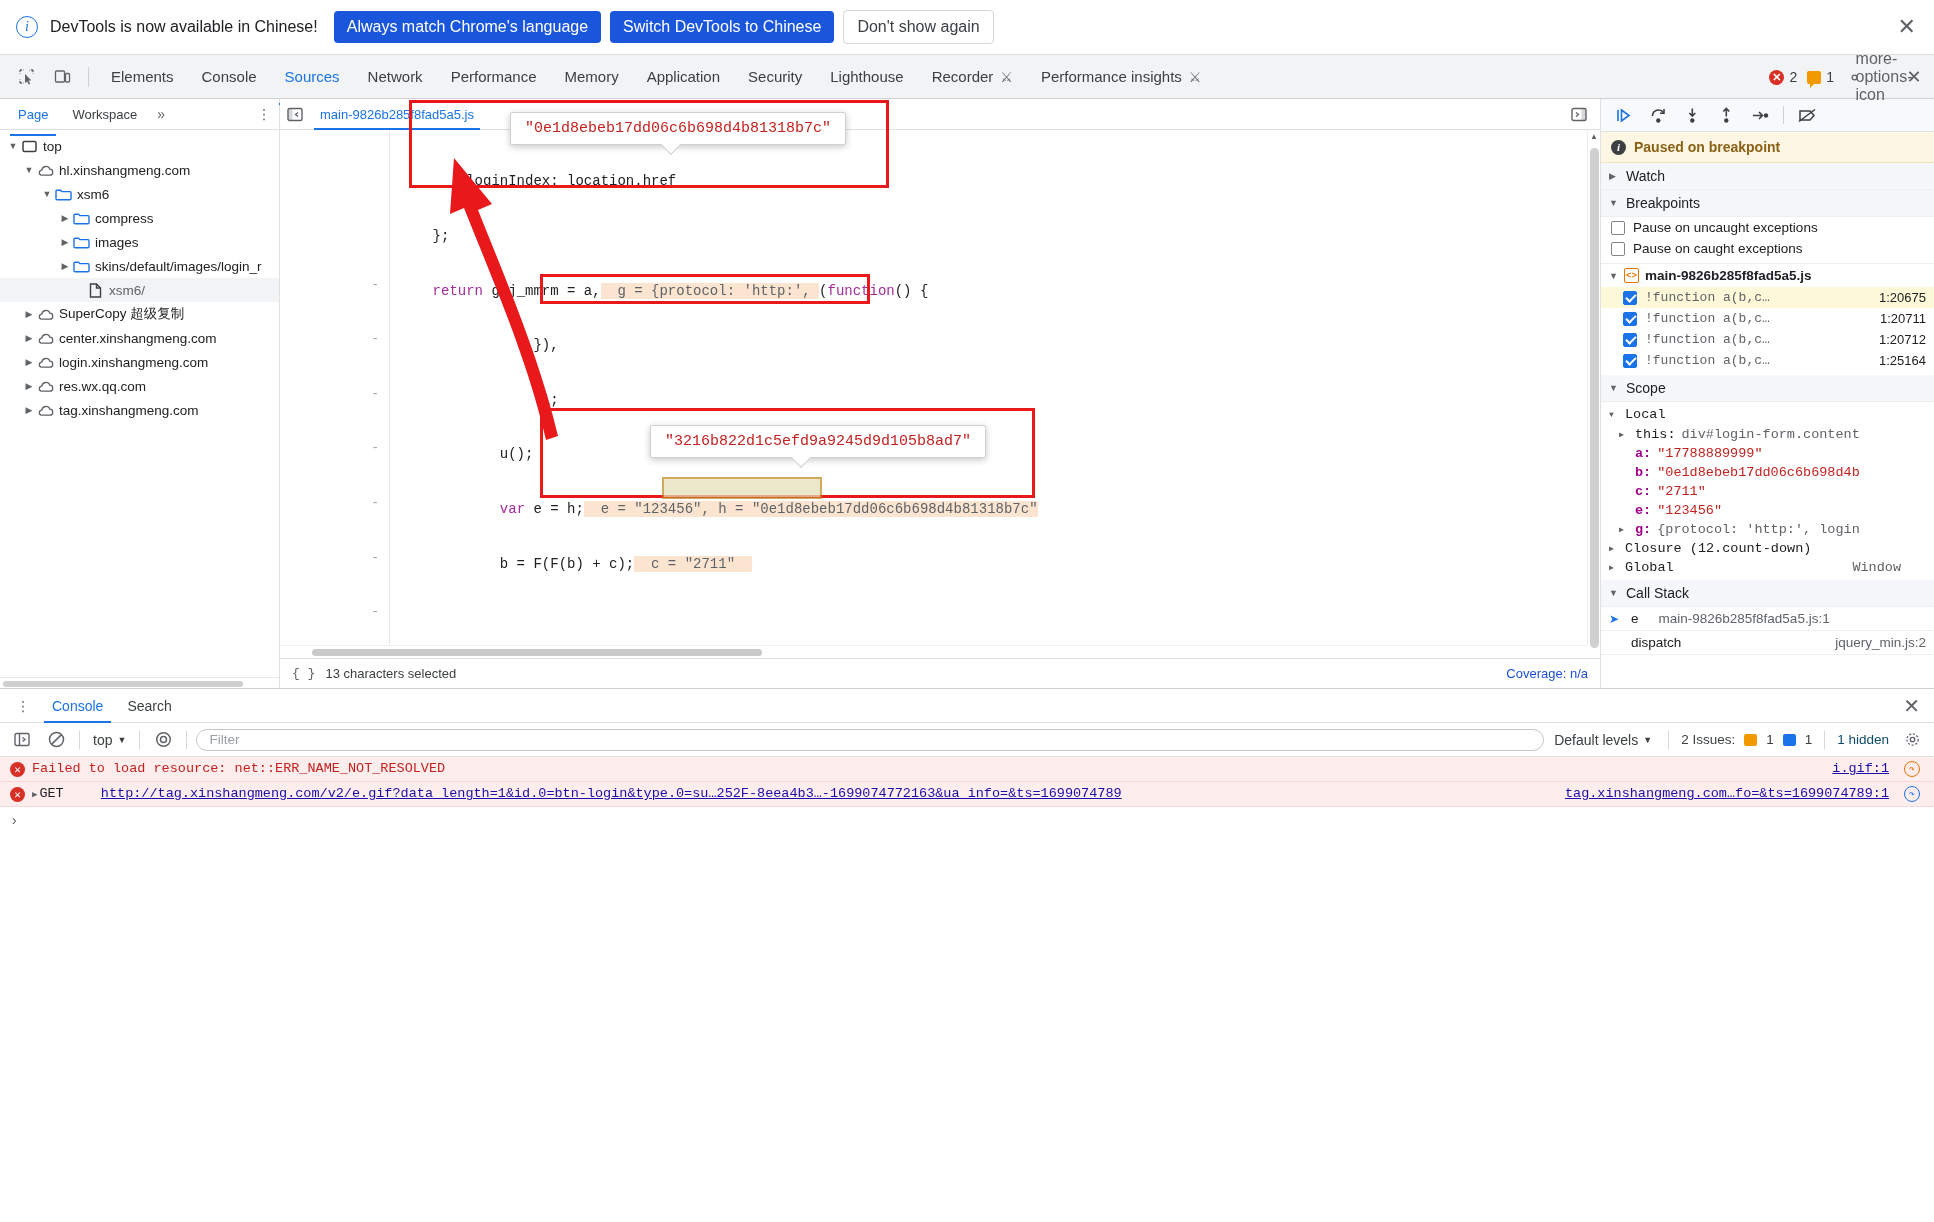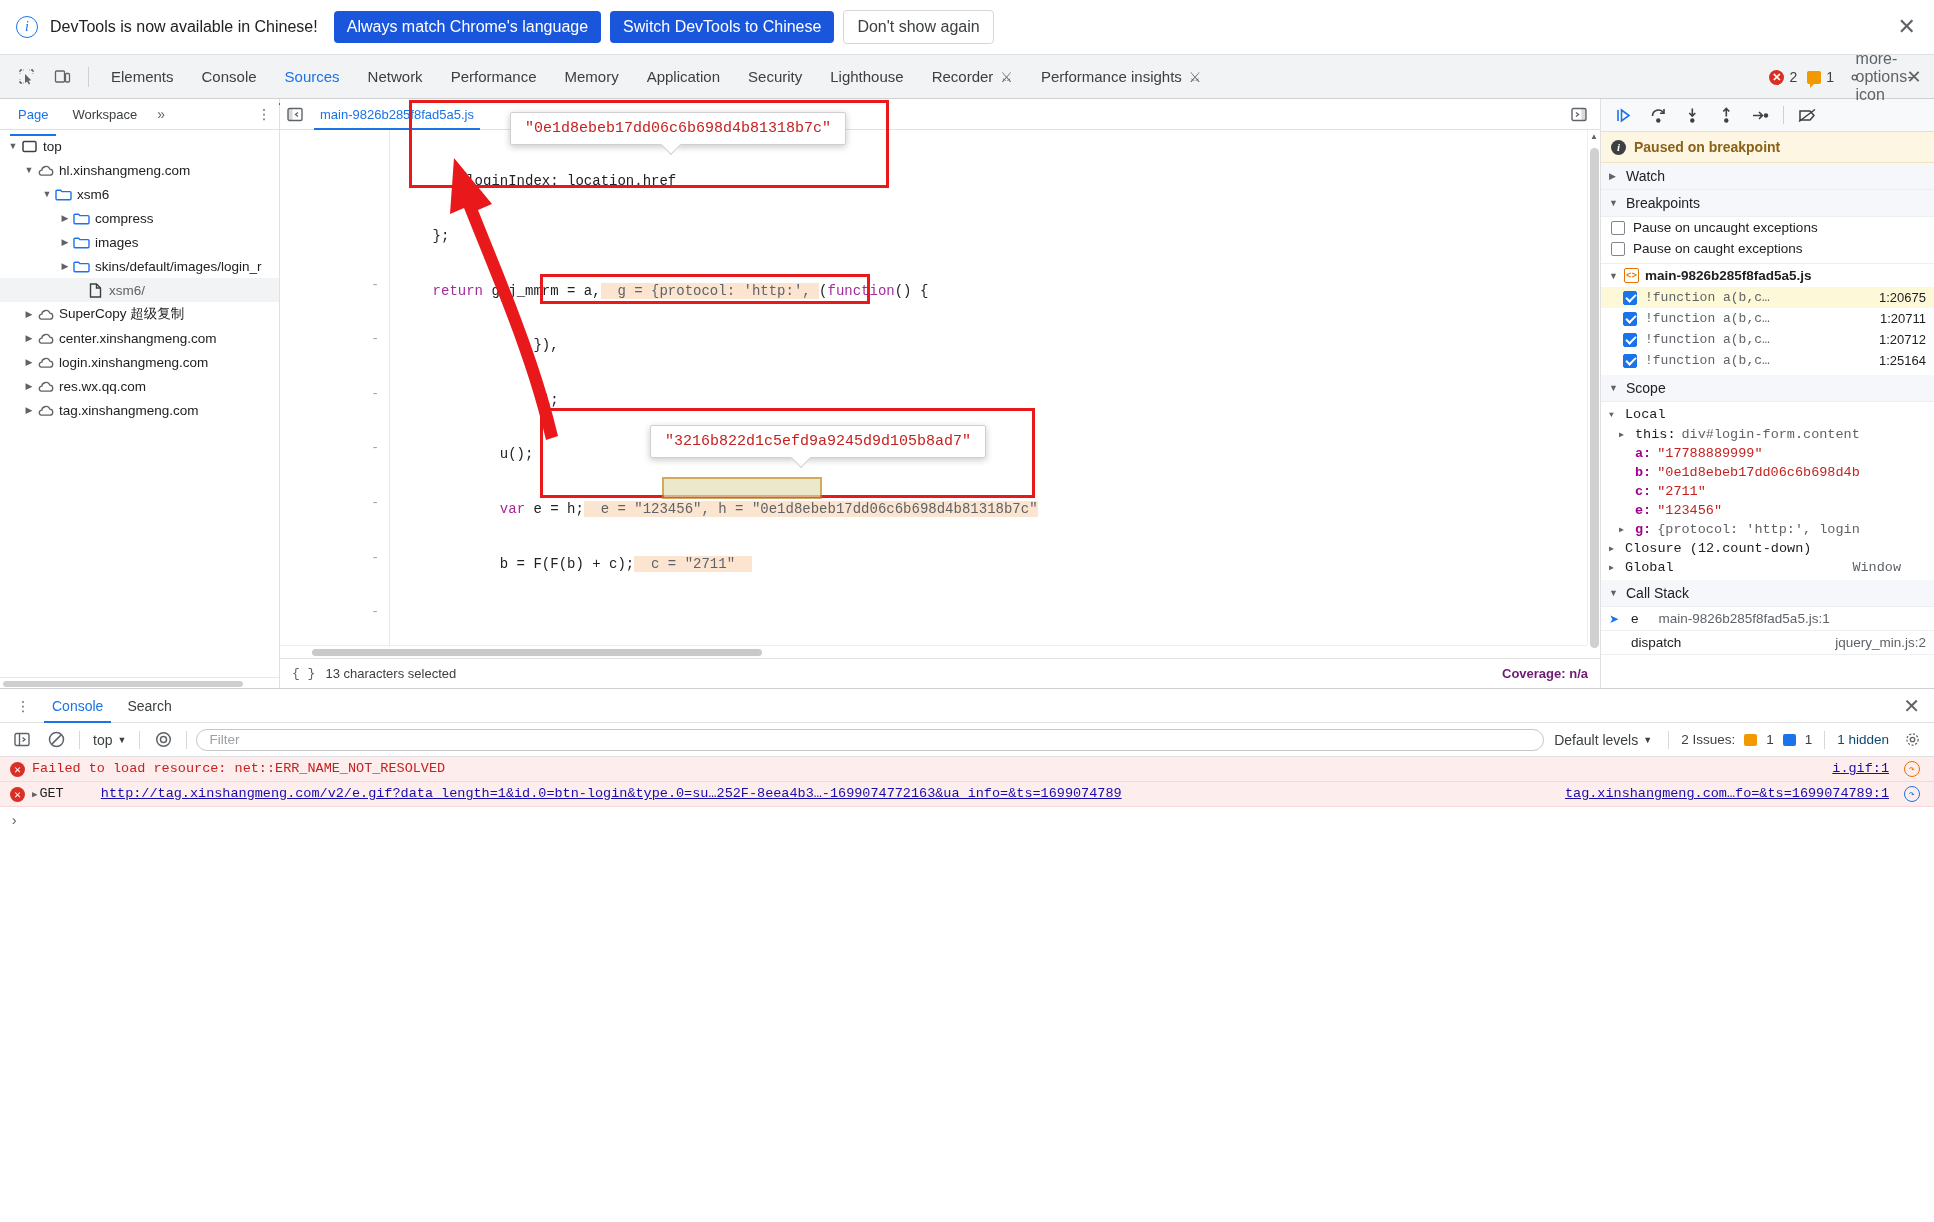--- a/index.html
+++ b/index.html
@@ -158,21 +158,21 @@
   .code-vscroll .thumb { position:absolute; left:2px; top:18px; width:9px; height:500px; background:#d0d0d0; border-radius:5px;}
   .code-hscroll { position:absolute; left:0; right:13px; bottom:0; height:13px; background:#fff; border-top:1px solid #eee;}
   .code-hscroll .thumb { position:absolute; left:32px; top:3px; height:7px; width:450px; background:#c9c9c9; border-radius:4px;}
 
   .editor-status {
     height: 30px; min-height:30px; border-top: 1px solid #e0e0e0;
     display:flex; align-items:center; padding: 0 12px; font-size: 13px; color:#3c4043;
     background:#fff;
   }
   .es-brace { color:#5f6368; font-family:"Liberation Mono", monospace; margin-right: 10px; }
-  .es-right { margin-left:auto; color:#701a75;font-weight:bold; }
+  .es-right { margin-left:auto; color:#1d4ed8; }
 
   
   .debugger {
     width: 334px; min-width:334px; background:#fff; border-left:1px solid #e0e0e0;
     display:flex; flex-direction: column; overflow:hidden;
   }
   .dbg-toolbar {
     height:33px; min-height:33px; display:flex; align-items:center; gap:4px;
     border-bottom:1px solid #e0e0e0; padding-left:8px; background:#f8f9fa;
   }

